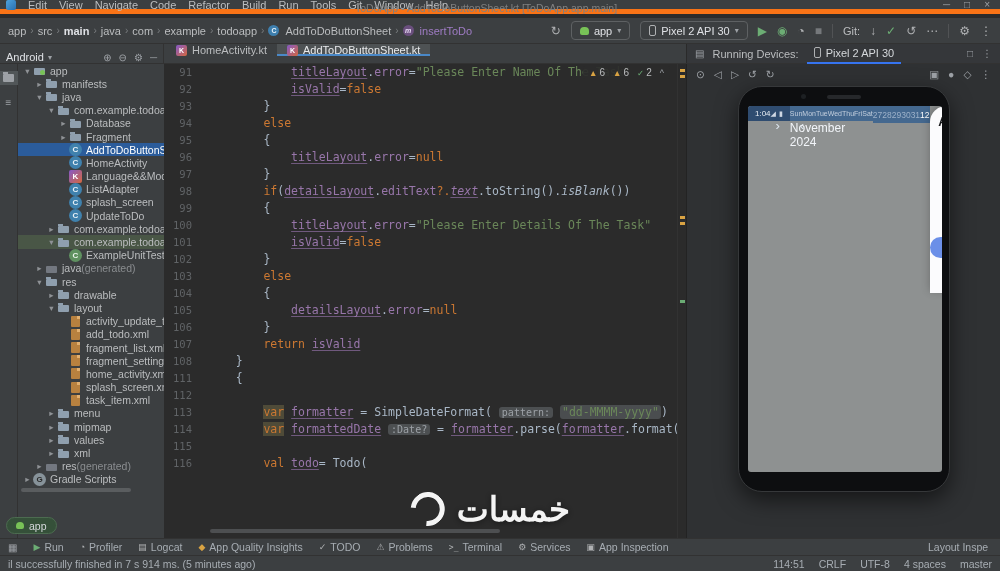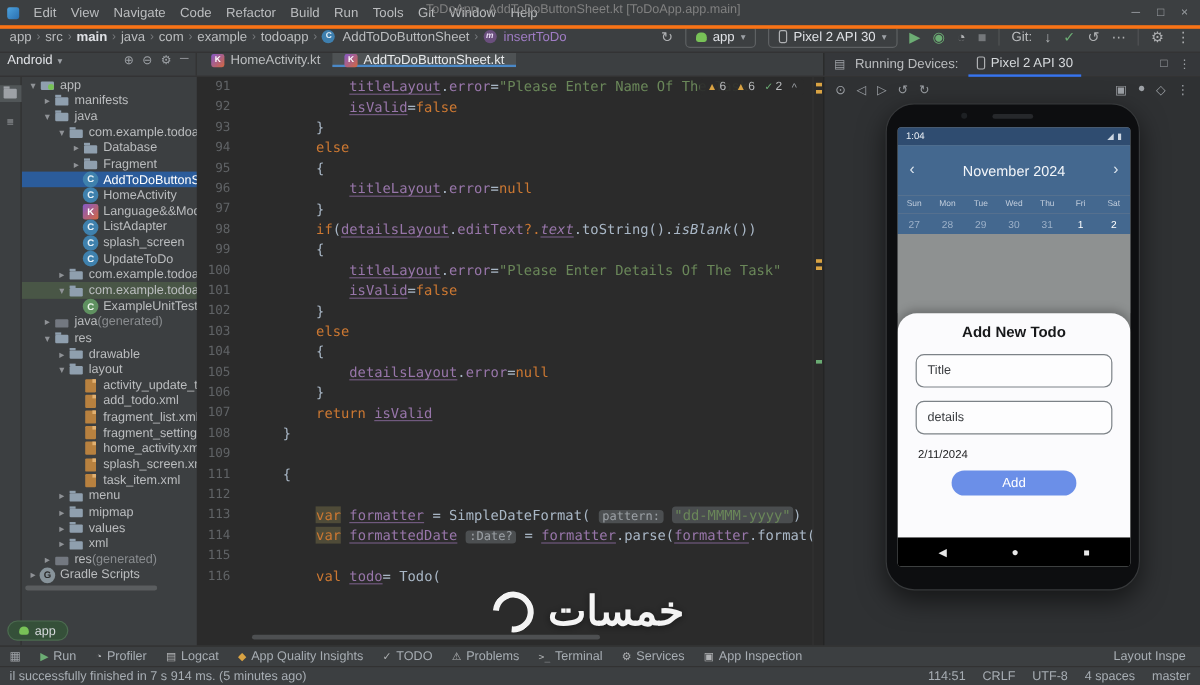--- a/index.html
+++ b/index.html
@@ -1,20 +1,20 @@
 <!DOCTYPE html>
 <html><head>
 <meta charset="utf-8">
 <style>
 *{margin:0;padding:0;box-sizing:border-box}
 body{background:#1b1b1b;font-family:"Liberation Sans",sans-serif}
 #root{position:relative;width:1000px;height:571px;background:#2b2b2b;overflow:hidden;font-size:11px;color:#bbbdbf}
 
 
-.menubar{position:absolute;left:0;top:0;right:0;height:24px;background:#3c3f41;border-bottom:3px solid #f97316;display:flex;align-items:center;z-index:6}
+.menubar{position:absolute;left:0;top:0;right:0;height:14px;background:#3c3f41;border-bottom:5px solid #f97316;display:flex;align-items:center;z-index:6}
 .applogo{width:10px;height:10px;margin:0 6px;background:linear-gradient(135deg,#4da3df,#2a6fb0);border-radius:2px;flex:none}
 .menus{display:flex}
 .mi{padding:0 6px;cursor:default}
 .wintitle{position:absolute;left:355px;top:2px;color:#808080;font-size:10.5px;white-space:nowrap}
 .winctrl{margin-left:auto;display:flex;gap:14px;padding-right:10px;color:#9da1a6;font-size:10px}
 
 
 .toolbar{position:absolute;left:0;top:18px;right:0;height:26px;background:#3c3f41;border-bottom:1px solid #323232;display:flex;align-items:center;padding:0 8px;z-index:5}
 .crumbs{display:flex;align-items:center;gap:4px;white-space:nowrap;overflow:hidden}
 .crumb{color:#bbbdbf}
@@ -29,21 +29,21 @@
 .tbi.dim{color:#75787b}
 .chip{display:inline-flex;align-items:center;gap:5px;border:1px solid #5e6163;border-radius:4px;height:19px;padding:0 8px;color:#dfe1e5}
 .adot{width:9px;height:8px;background:#78c257;border-radius:4px 4px 2px 2px;flex:none}
 .phg{width:7px;height:11px;border:1px solid #afb1b3;border-radius:2px;flex:none}
 .caret{color:#9da1a6;font-size:8px}
 .vsep{width:1px;height:14px;background:#515355}
 .gitlabel{color:#bbbdbf}
 
 
 .navrow{position:absolute;left:0;top:44px;right:0;height:20px;background:#3c3f41;border-bottom:1px solid #323232;display:flex;z-index:4}
-.nav-left{width:164px;flex:none;display:flex;align-items:flex-start;gap:19px;padding:0 6px;border-right:1px solid #323232}
+.nav-left{width:164px;flex:none;display:flex;align-items:flex-end;gap:19px;padding:0 6px;border-right:1px solid #323232}
 .pview{display:flex;align-items:center;gap:4px;color:#dfe1e5}
 .navicons{margin-left:auto;display:flex;gap:7px;color:#9da1a6;font-size:10px}
 .nav-tabs{width:522px;flex:none;display:flex;align-items:flex-start;padding-left:2px}
 .etab{display:inline-flex;align-items:center;gap:5px;padding:0 10px;color:#bbbdbf;font-size:11px}
 .etab.active{background:#4e5254;color:#e8eaec;box-shadow:inset 0 -2px 0 #4a88c7}
 .tabic{width:11px;height:11px;border-radius:2px;background:linear-gradient(135deg,#8559c9,#d4683f);color:#fff;font:700 7px/11px "Liberation Sans",sans-serif;text-align:center;flex:none}
 .nav-dev{flex:1;display:flex;align-items:center;gap:8px;padding:0 8px;border-left:1px solid #2a2a2a;background:#35373a}
 .dvic{color:#9da1a6;font-size:10px}
 .dtab{display:inline-flex;align-items:center;gap:5px;height:20px;padding:0 7px;border-bottom:2px solid #3674f0;color:#d5d8db}
 .dev-hdr-icons{margin-left:auto;display:flex;gap:9px;color:#9da1a6;font-size:10px}
@@ -100,21 +100,21 @@
 .emark{position:absolute;left:2px;width:5px;height:3px}
 .ehthumb{position:absolute;left:46px;bottom:5px;width:290px;height:4px;background:#4d4f51;border-radius:2px}
 
 
 .devices{position:absolute;left:686px;top:64px;right:0;bottom:33px;background:#2f3133;border-left:1px solid #232323}
 .emutools{height:20px;display:flex;align-items:center;gap:9px;padding:0 9px;color:#9da1a6;font-size:10.5px}
 .emutools .sp{flex:1}
 .phone{position:absolute;left:51px;top:22px;width:212px;height:406px;background:#0d0e10;border:1px solid #36383a;border-radius:24px;box-shadow:0 8px 22px rgba(0,0,0,.55)}
 .spk{position:absolute;left:50%;top:8px;transform:translateX(-50%);width:34px;height:4px;border-radius:2px;background:#26282b}
 .fcam{position:absolute;left:62px;top:7px;width:5px;height:5px;border-radius:50%;background:#1d2023}
-.screen{position:absolute;left:9px;top:19px;width:194px;height:366px;border-radius:3px;overflow:hidden;display:flex;flex-direction:column;background:#8e9191}
+.screen{position:absolute;left:9px;top:19px;width:194px;height:366px;border-radius:3px;overflow:hidden;display:flex;flex-direction:row;background:#8e9191}
 .pstatus{height:15px;background:#2f4c70;color:#e8edf3;display:flex;align-items:center;padding:0 7px;font-size:8px;flex:none}
 .pstat-r{margin-left:auto;display:flex;gap:3px;font-size:7px;color:#cdd6e2}
 .calhdr{height:42px;background:#44688f;position:relative;flex:none}
 .calhdr .month{position:absolute;left:0;right:0;top:15px;text-align:center;font-size:12px;color:#f2f5f9}
 .calhdr .arr{position:absolute;top:12px;font-size:13px;color:#dce5ee}
 .arr.prev{left:10px}.arr.next{right:10px}
 .wkrow{height:15px;background:#44688f;display:flex;align-items:center;color:#c2cedd;font-size:7px;flex:none}
 .wkrow span{flex:1;text-align:center}
 .dtrow{height:17px;background:#44688f;display:flex;align-items:center;color:#fff;font-size:8.5px;flex:none}
 .dtrow span{flex:1;text-align:center}
@@ -448,21 +448,20 @@
         <div class="cl"><span class="gut">99</span><span class="codeseg"><span>        {</span></span></div>
         <div class="cl"><span class="gut">100</span><span class="codeseg"><span>            </span><span class="tk-fldu">titleLayout</span><span>.</span><span class="tk-fld">error</span><span>=</span><span class="tk-str">"Please Enter Details Of The Task"</span></span></div>
         <div class="cl"><span class="gut">101</span><span class="codeseg"><span>            </span><span class="tk-fldu">isValid</span><span>=</span><span class="tk-kw">false</span></span></div>
         <div class="cl"><span class="gut">102</span><span class="codeseg"><span>        }</span></span></div>
         <div class="cl"><span class="gut">103</span><span class="codeseg"><span>        </span><span class="tk-kw">else</span></span></div>
         <div class="cl"><span class="gut">104</span><span class="codeseg"><span>        {</span></span></div>
         <div class="cl"><span class="gut">105</span><span class="codeseg"><span>            </span><span class="tk-fldu">detailsLayout</span><span>.</span><span class="tk-fld">error</span><span>=</span><span class="tk-kw">null</span></span></div>
         <div class="cl"><span class="gut">106</span><span class="codeseg"><span>        }</span></span></div>
         <div class="cl"><span class="gut">107</span><span class="codeseg"><span>        </span><span class="tk-kw">return</span><span> </span><span class="tk-fldu">isValid</span></span></div>
         <div class="cl"><span class="gut">108</span><span class="codeseg"><span>    }</span></span></div>
-        <div class="cl"><span class="gut">109</span><span class="codeseg"></span></div>
         <div class="cl"><span class="gut">111</span><span class="codeseg"><span>    {</span></span></div>
         <div class="cl"><span class="gut">112</span><span class="codeseg"></span></div>
         <div class="cl"><span class="gut">113</span><span class="codeseg"><span>        </span><span class="tk-kw tk-hl">var</span><span> </span><span class="tk-fldu">formatter</span><span> = </span><span class="tk-pl">SimpleDateFormat</span><span>( </span><span class="tk-hint">pattern:</span><span> </span><span class="tk-str tk-chip">"dd-MMMM-yyyy"</span><span>)</span></span></div>
         <div class="cl"><span class="gut">114</span><span class="codeseg"><span>        </span><span class="tk-kw tk-hl">var</span><span> </span><span class="tk-fldu">formattedDate</span><span> </span><span class="tk-hint">:Date?</span><span> = </span><span class="tk-fldu">formatter</span><span>.</span><span class="tk-pl">parse</span><span>(</span><span class="tk-fldu">formatter</span><span>.</span><span class="tk-pl">format</span><span>(</span><span class="tk-spell">calender</span></span></div>
         <div class="cl"><span class="gut">115</span><span class="codeseg"></span></div>
         <div class="cl"><span class="gut">116</span><span class="codeseg"><span>        </span><span class="tk-kw">val</span><span> </span><span class="tk-fldu">todo</span><span>= </span><span class="tk-pl">Todo</span><span>(</span></span></div>
       </div>
     <div class="insp" id="insp">
         <span><span class="g" style="color: rgb(217, 163, 67);">▲</span><span>6</span></span>
         <span><span class="g" style="color: rgb(217, 163, 67);">▲</span><span>6</span></span>

